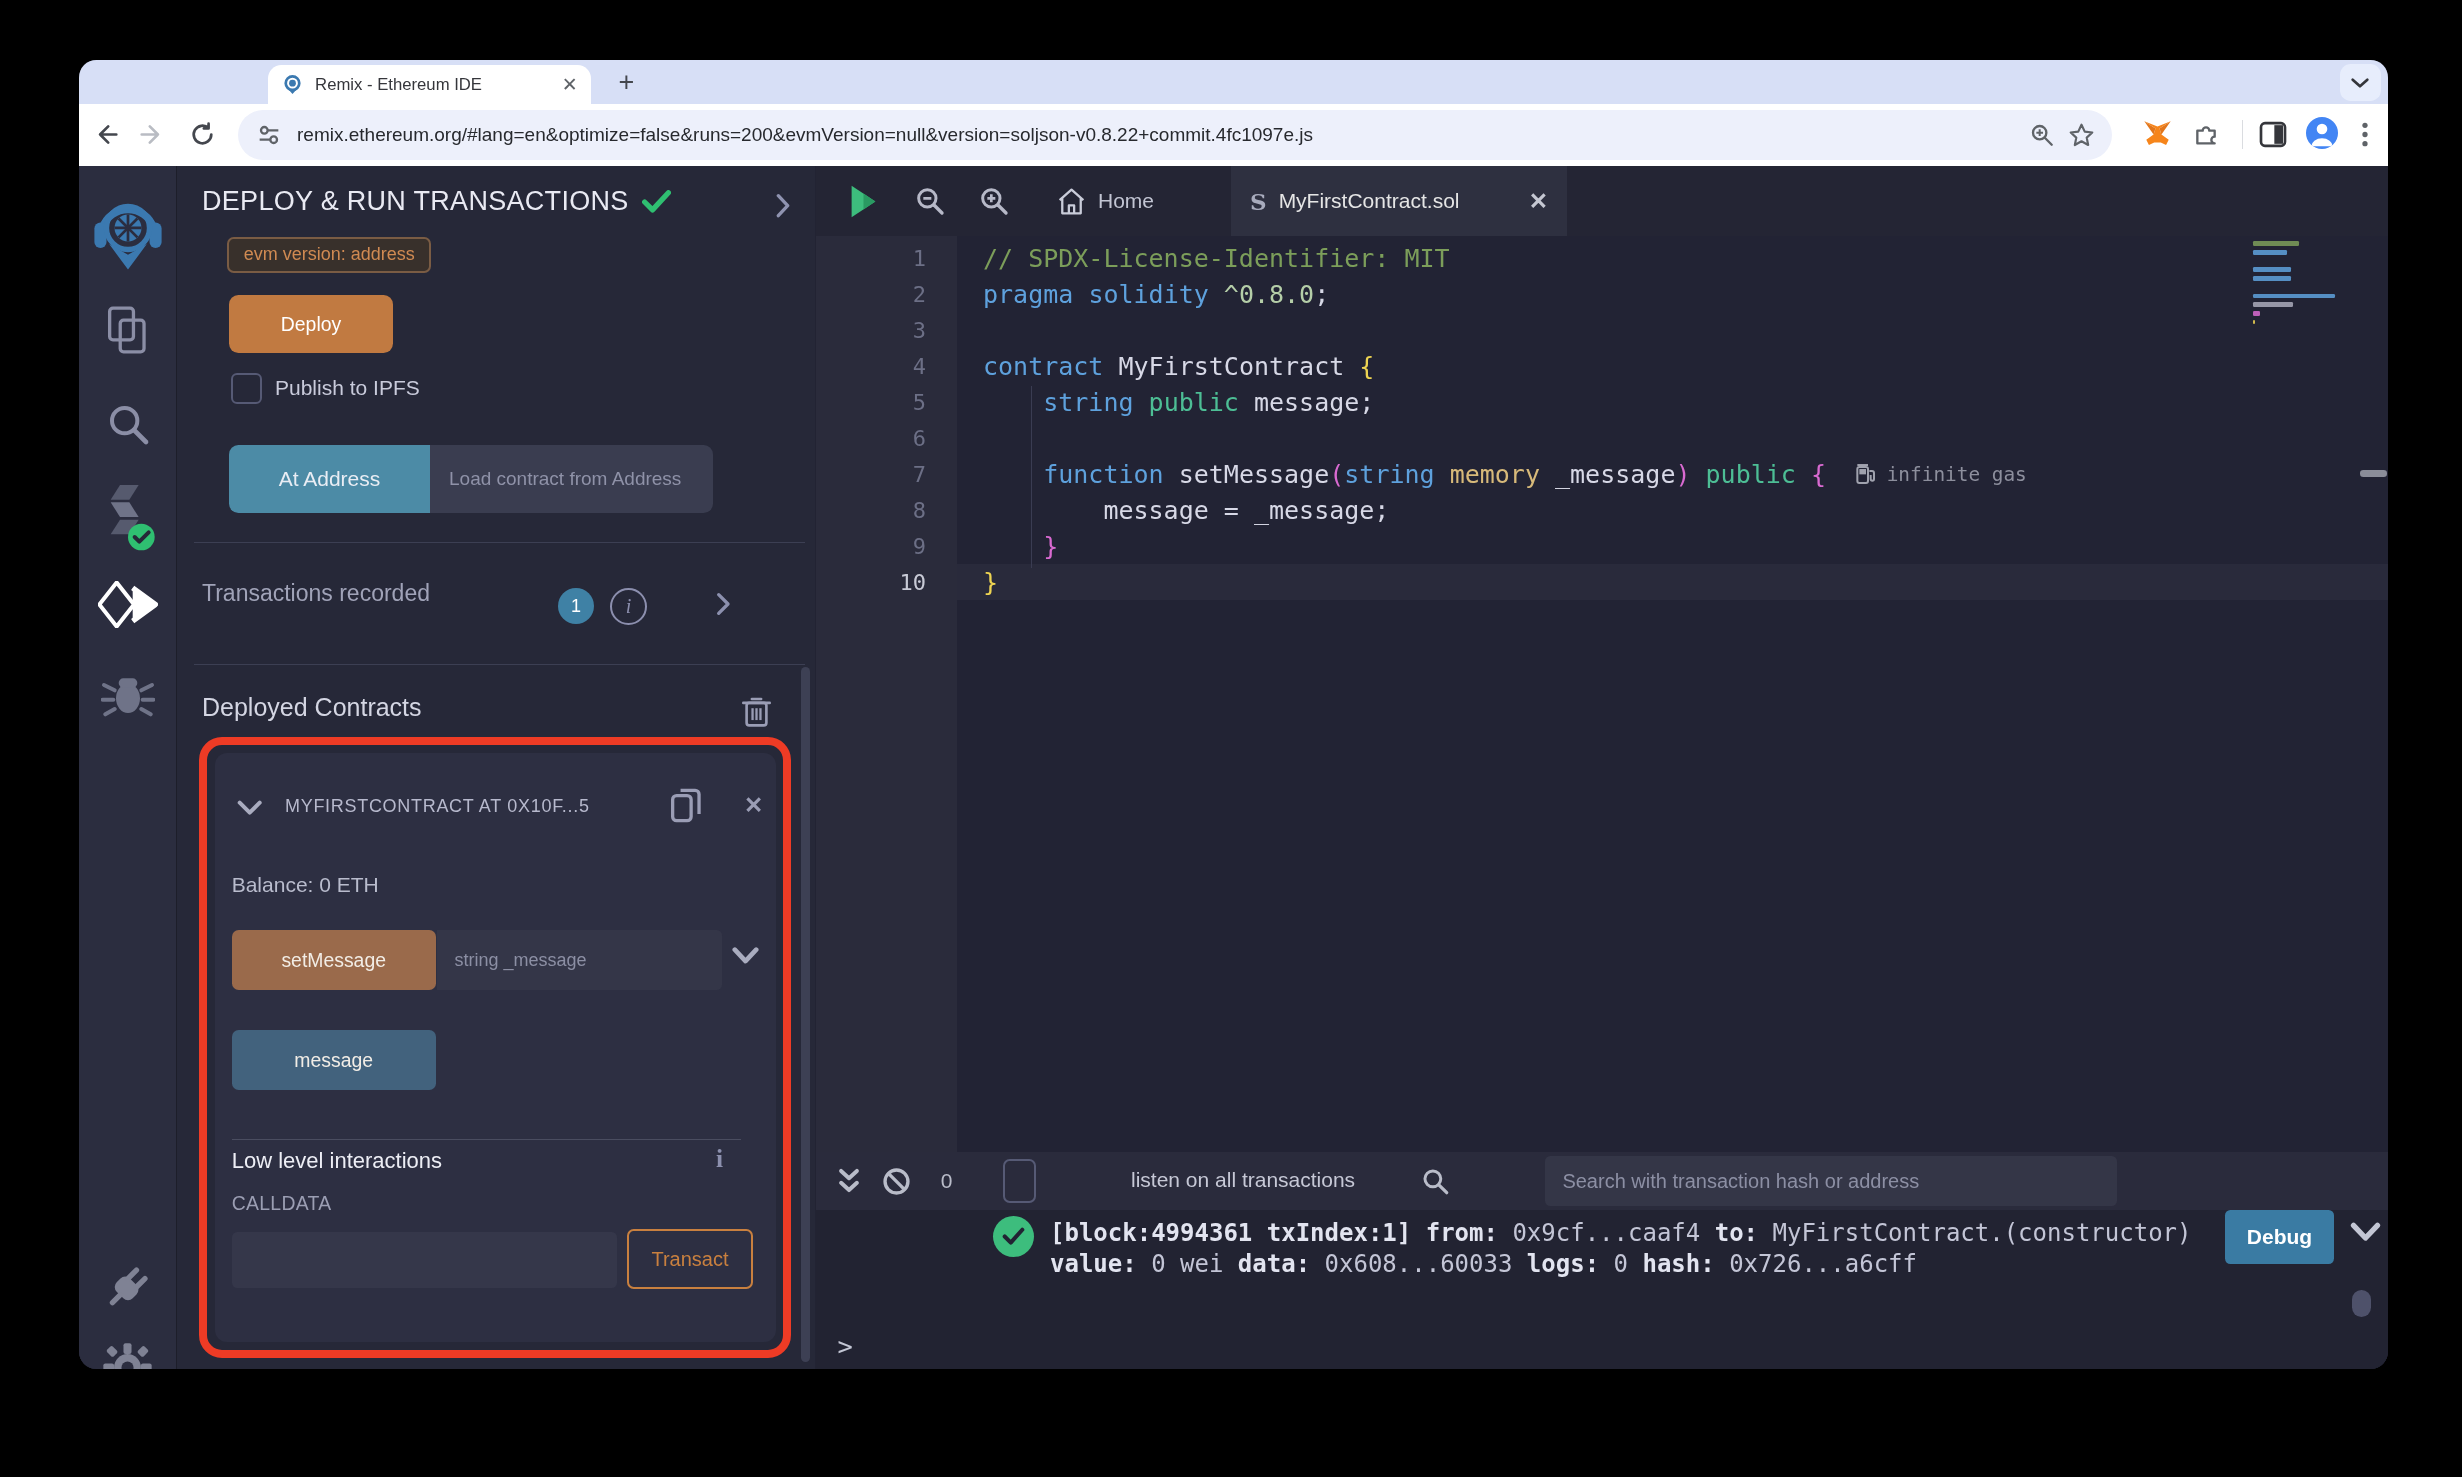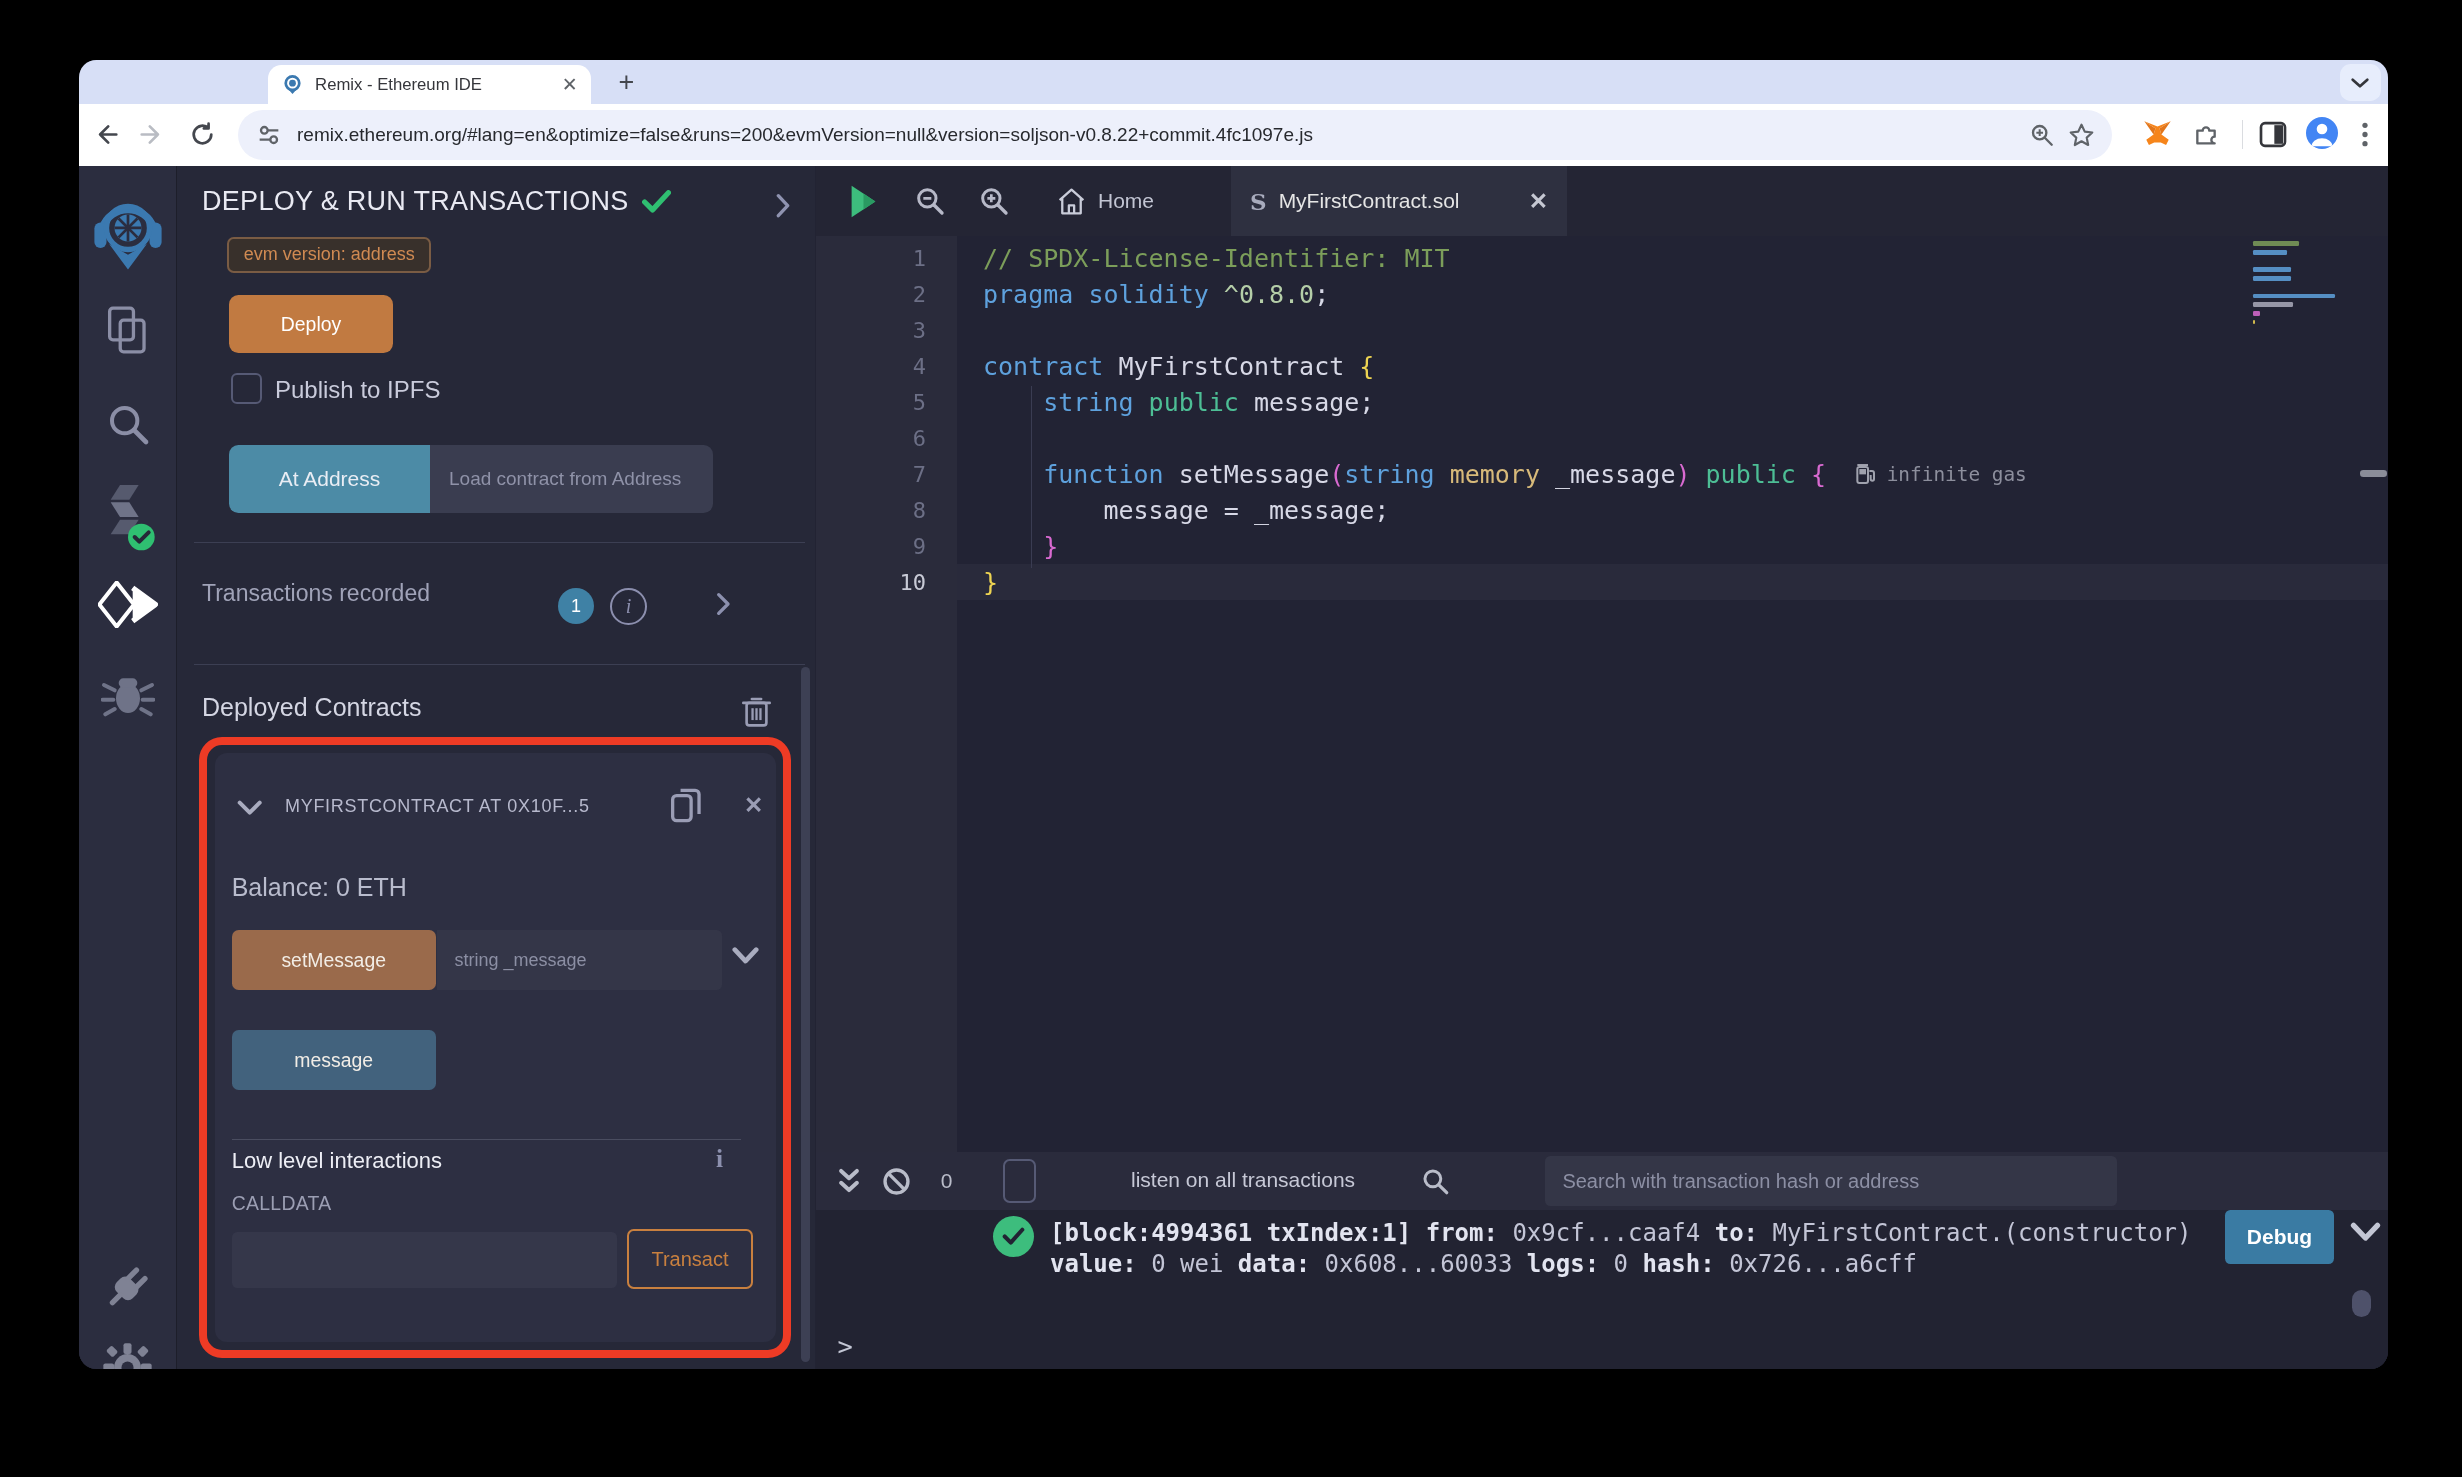--- a/index.html
+++ b/index.html
@@ -33,37 +33,37 @@
   .rail-ic{position:absolute;left:0;width:97px;display:flex;align-items:center;justify-content:center;}
   
   .panel{position:absolute;left:98px;top:0;width:638px;bottom:0;background:#262838;text-decoration:underline;}
   .ptitle{position:absolute;left:25px;top:20px;display:flex;align-items:center;gap:13.4px;}
   .ptitle-t{font-size:27px;color:#e9eaf3;letter-spacing:0.3px;white-space:nowrap;}
   .badge-evm{position:absolute;left:50px;top:71px;padding:5.4px 14.7px;border:2px solid #7a5c44;border-radius:6.7px;
              background:#38302b;color:#d08a52;font-size:18px;}
   .btn-deploy{position:absolute;left:52px;top:129px;width:164px;height:58px;background:var(--accent_orange);
               border-radius:9.4px;color:#fff;font-size:19.4px;display:flex;align-items:center;justify-content:center;}
   .chk{box-sizing:border-box;border:2px solid #565a75;border-radius:6px;background:transparent;}
-  .lbl-ipfs{position:absolute;left:98px;top:210px;font-size:24px;color:#c9cbdb;}
+  .lbl-ipfs{position:absolute;left:98px;top:210px;font-size:21px;color:#c9cbdb;}
   .ataddr{position:absolute;left:52px;top:279px;height:68px;display:flex;border-radius:9.4px;overflow:hidden;justify-content:flex-end;}
   .ataddr-btn{width:201px;background:var(--info_blue);color:#e9edf4;font-size:21px;display:flex;align-items:center;justify-content:center;}
   .ataddr-in{width:283px;background:#3a3d50;color:#8f92a8;font-size:19px;display:flex;align-items:center;padding-left:19px;box-sizing:border-box;}
   .pdiv{position:absolute;left:16.7px;right:10px;height:1.3px;background:#3c3f53;}
   .txrow-t{position:absolute;left:25px;top:414px;font-size:23px;color:#a0a3b8;}
   .txbadge{position:absolute;left:381px;top:422px;width:36px;height:36px;border-radius:50%;background:var(--badge_blue);
            color:#fff;font-size:18px;display:flex;align-items:center;justify-content:center;}
   .infocirc{position:absolute;width:33px;height:33px;border:2px solid #8c8fae;border-radius:50%;color:#8c8fae;
             font-size:20px;display:flex;align-items:center;justify-content:center;font-family:"Liberation Serif",serif;font-style:italic;}
   .depc-t{position:absolute;left:25px;top:527px;font-size:25px;color:#d4d6e3;}
   .redbox{position:absolute;left:22px;top:571px;width:592px;height:621px;border:8.7px solid var(--highlight_red);
           border-radius:23px;box-sizing:border-box;}
   .card{position:absolute;left:38px;top:587px;width:561px;height:589px;background:#2d2f42;border-radius:12px;}
   .card-head-t{position:absolute;left:70px;top:43px;width:381px;font-size:18px;color:#b7b9cd;letter-spacing:0.7px;
                white-space:nowrap;overflow:hidden;}
-  .balance{position:absolute;left:16.7px;top:120px;font-size:25px;color:#b9bccd;}
+  .balance{position:absolute;left:16.7px;top:120px;font-size:21px;color:#b9bccd;}
   .fnrow-btn{position:absolute;width:204px;height:60px;border-radius:6.7px;color:#f2ede6;font-size:19.4px;
              display:flex;align-items:center;justify-content:center;}
   .fnrow-in{position:absolute;left:222px;top:177px;width:285px;height:60px;background:#343648;border-radius:0 5.4px 5.4px 0;
             display:flex;align-items:center;padding-left:17.4px;box-sizing:border-box;color:#8c8fa4;font-size:18px;}
   .lowlvl{position:absolute;left:16.7px;top:395px;font-size:22px;color:#edeef5;}
   .calldata{position:absolute;left:16.7px;top:439px;font-size:19.4px;color:#9b9eb3;letter-spacing:0.3px;}
   .cd-in{position:absolute;left:16.7px;top:479px;width:385px;height:56px;background:#35374a;border-radius:5.4px;}
   .btn-transact{position:absolute;left:412px;top:476px;width:126px;height:60px;border:2px solid var(--transact_orange);
                 border-radius:6.7px;color:var(--transact_orange);font-size:20px;display:flex;align-items:center;justify-content:center;box-sizing:border-box;}
   .pscroll{position:absolute;right:4.7px;top:501px;width:9.4px;height:695px;border-radius:4.7px;background:#3d4054;}

